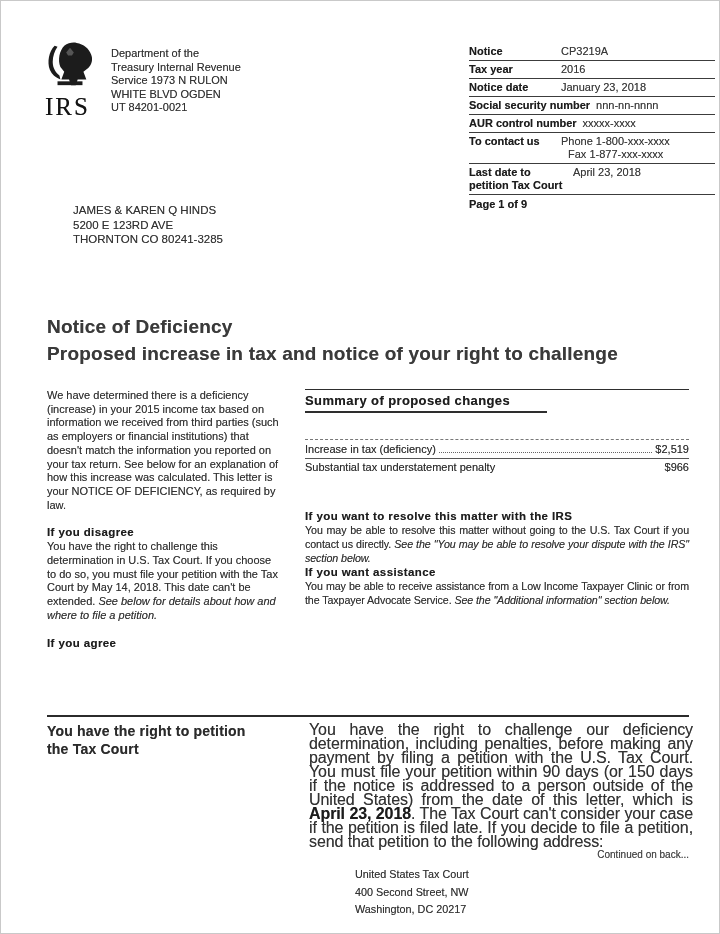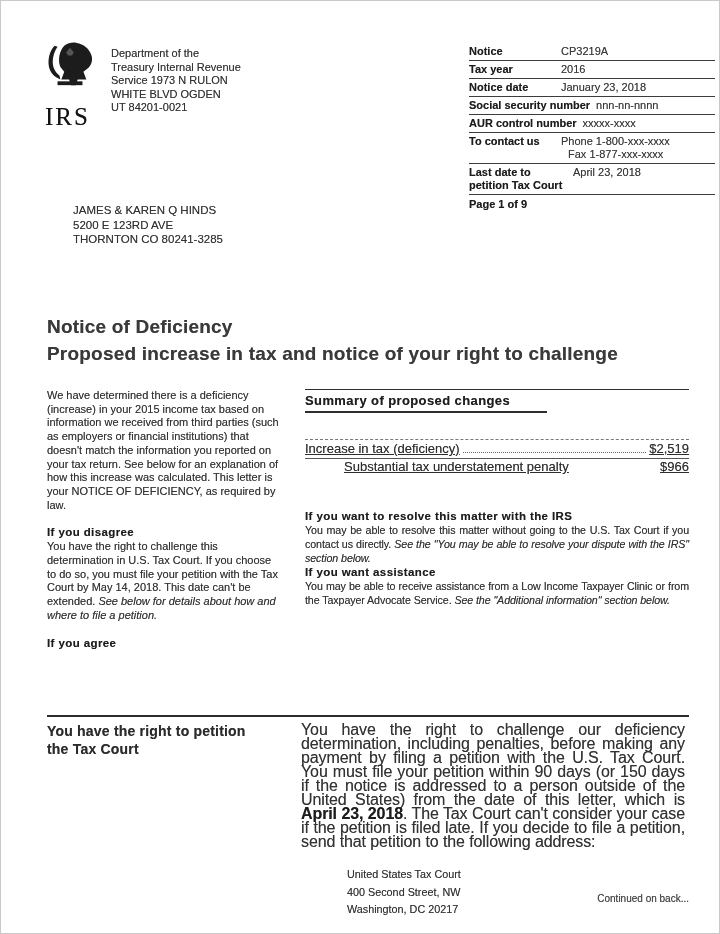--- a/index.html
+++ b/index.html
@@ -6,21 +6,21 @@
   .page{
     position:relative;width:718px;height:932px;margin:0 auto;
     background:#fff;border:1px solid #c9c9c9;
     font-family:"Liberation Sans", sans-serif;color:#2e2e2e;
     overflow:hidden;
   }
   .fuzz{text-shadow:0 0 .5px rgba(40,40,40,.55);}
 
   
   .logo{position:absolute;left:44px;top:40px;width:64px;}
-  .logo-text{font-family:"Liberation Serif", serif;font-size:25px;letter-spacing:2px;color:#141414;line-height:1;margin-top:11px;}
+  .logo-text{font-family:"Liberation Serif", serif;font-size:25px;letter-spacing:2px;color:#141414;line-height:1;margin-top:1px;}
   .agency{position:absolute;left:110px;top:46px;width:172px;font-size:11px;line-height:13.6px;color:#333;}
 
   .info{position:absolute;left:468px;top:42px;width:246px;font-size:11px;}
   .info-title{text-align:center;padding-bottom:2px;border-bottom:1.6px solid #3c3c3c;color:#222;}
   .irow{display:flex;align-items:flex-start;padding:2px 0;border-bottom:1.6px solid #3c3c3c;line-height:13px;}
   .lbl{font-weight:bold;color:#1c1c1c;}
   .lbl.w{flex:0 0 92px;}
   .lbl.w2{flex:0 0 104px;}
   .lbl.grow{margin-right:6px;}
   .val{color:#3a3a3a;}
@@ -41,34 +41,34 @@
   .it{font-style:italic;}
   .h-small{font-size:11.5px;font-weight:bold;color:#1d1d1d;letter-spacing:.4px;margin:0 0 2px;}
   .sec-disagree{margin-top:14px;}
   .sec-agree{margin-top:14px;}
   .sec-resolve{margin-top:34px;}
   .sec-assist{}
 
   .summary-head{position:relative;font-size:13px;font-weight:bold;letter-spacing:.4px;color:#1d1d1d;border-top:1.8px solid #2e2e2e;padding:3px 0 5px;}
   .summary-head::after{content:"";position:absolute;left:0;bottom:0;width:63%;height:2.2px;background:#2e2e2e;}
   .sum-table{margin-top:26px;border-top:1.6px dashed #787878;padding-top:1px;}
-  .sum-row{display:flex;align-items:flex-end;font-size:13px;line-height:14px;padding:1px 0 2px;text-decoration:underline;}
+  .sum-row{display:flex;align-items:flex-end;font-size:11px;line-height:14px;padding:1px 0 2px;}
   .sum-row.first{border-bottom:1.5px solid #555;}
   .leader{flex:1;border-bottom:1.7px dotted #666;margin:0 3px 3px;}
   .sum-row .amount{white-space:nowrap;}
-  .sum-row.second .label{flex:1;margin-left:39px;}
+  .sum-row.second .label{flex:1;}
 
   
   .divider{position:absolute;left:46px;top:714px;width:642px;border-top:2.2px solid #2b2b2b;}
-  .bottom{position:absolute;left:46px;top:722px;width:642px;display:grid;grid-template-columns:242px 384px;column-gap:12px;}
+  .bottom{position:absolute;left:46px;top:722px;width:642px;display:grid;grid-template-columns:242px 384px;column-gap:20px;}
   .petition-head{font-size:14px;font-weight:bold;color:#2b2b2b;line-height:17.5px;letter-spacing:.2px;width:210px;}
   .petition-text{font-size:16px;line-height:14px;letter-spacing:-.1px;text-align:justify;color:#333;}
   .bold-date{font-weight:bold;color:#1c1c1c;}
   .court{margin:17px 0 0 46px;font-size:10.8px;line-height:17.5px;color:#333;}
-  .continued{position:absolute;left:46px;top:892px;width:642px;text-align:right;font-size:10px;color:#444;}
+  .continued{position:absolute;left:46px;top:848px;width:642px;text-align:right;font-size:10px;color:#444;}
 </style>
 </head>
 <body>
 
 <div class="page fuzz">
 
   <div class="logo">
     <svg width="50" height="48" viewBox="0 0 52 50">
       <g fill="#1c1c1c">
         <path d="M10 5 C4 11 2 22 5 30 c2 5 6 8 11 10 l-1-4 c-4-3-7-8-7-14 0-6 2-12 5-16 z"></path>

